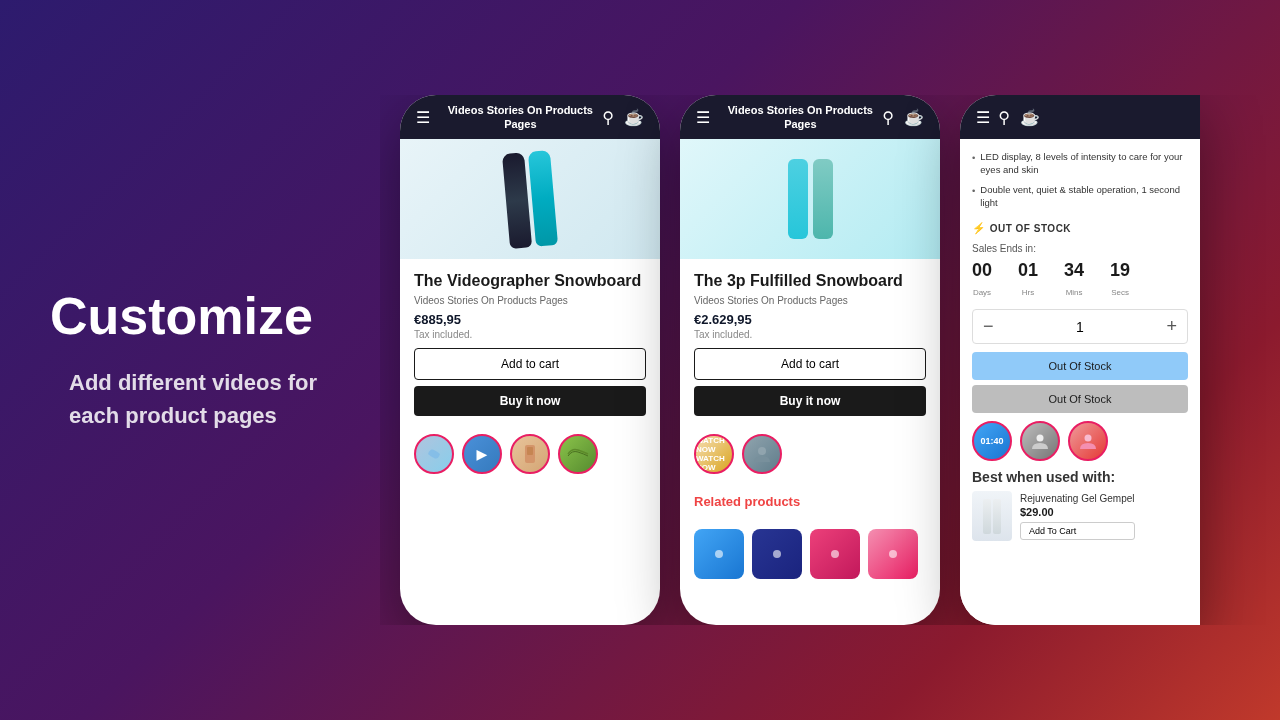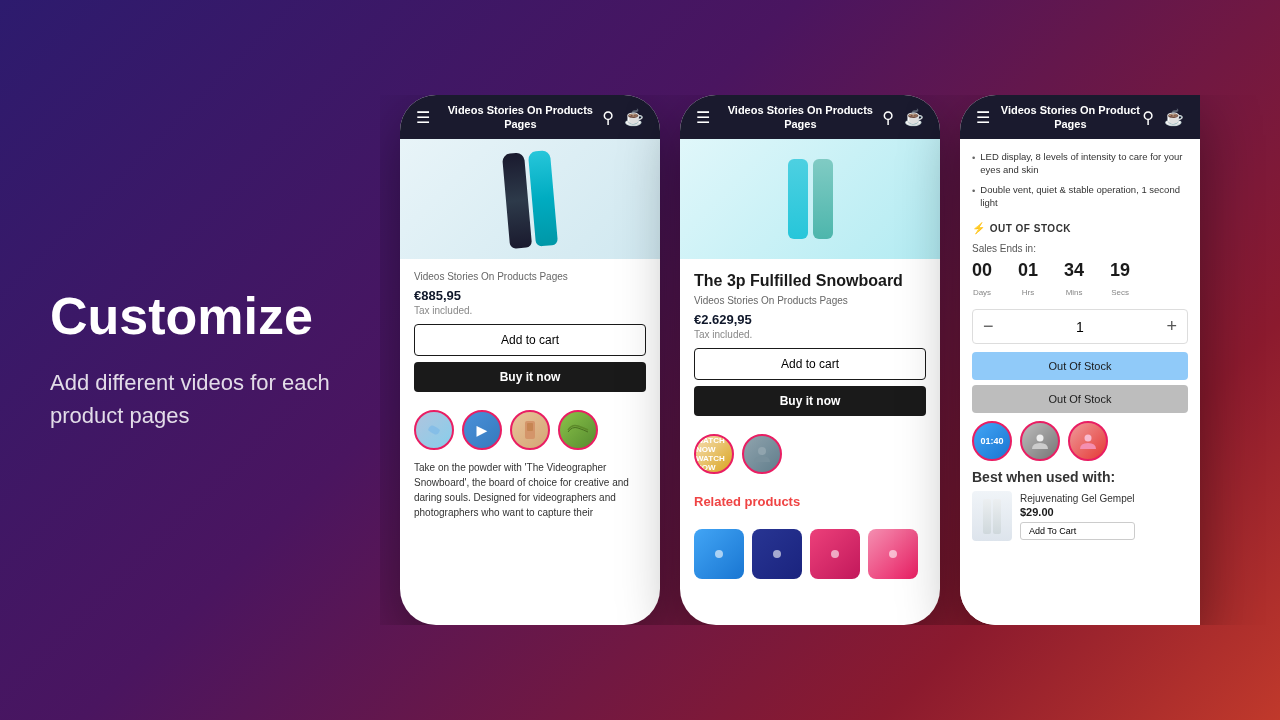--- a/index.html
+++ b/index.html
@@ -24,23 +24,24 @@
     .main-heading {
       font-size: 52px;
       font-weight: 800;
       color: white;
       line-height: 1.1;
       margin-bottom: 20px;
     }
 
     .sub-heading {
       font-size: 22px;
-      font-weight: 400;
+      font-weight: 700;
       color: rgba(255,255,255,0.85);
       line-height: 1.5;
+      margin-left: 19px;
     }
 
     .phones-container {
       display: flex;
       align-items: center;
       gap: 20px;
       flex: 1;
       padding-left: 20px;
       overflow: hidden;
     }
@@ -508,20 +509,21 @@
       </div>
 
       <div class="product-image-1">
         <div class="snowboard-img">
           <div class="snowboard-dark"></div>
           <div class="snowboard-teal"></div>
         </div>
       </div>
 
       <div class="product-info">
+        <div class="product-title">The Videographer Snowboard</div>
         <div class="product-store">Videos Stories On Products Pages</div>
         <div class="product-price">€885,95</div>
         <div class="tax-info">Tax included.</div>
         <div class="btn-add-cart">Add to cart</div>
         <div class="btn-buy-now">Buy it now</div>
       </div>
 
       <div class="story-circles">
         <div class="story-circle story-circle-bg-1">
           <svg width="16" height="16" viewBox="0 0 16 16" fill="none">
@@ -538,21 +540,20 @@
             </svg>
         </div>
         <div class="story-circle story-circle-bg-4">
           <svg width="22" height="16" viewBox="0 0 22 16" fill="none">
               <path d="M1 8 Q5 2 11 4 Q17 6 21 8" stroke="#5d8a2a" stroke-width="1.5" fill="none"></path>
               <path d="M1 10 Q5 4 11 6 Q17 8 21 10" stroke="#4a7020" stroke-width="1" fill="none"></path>
             </svg>
         </div>
       </div>
 
-      <div class="product-description">Take on the powder with 'The Videographer Snowboard', the board of choice for creative and daring souls. Designed for videographers and photographers who want to capture their</div>
     </div>
   </div>
 
   <div class="phone-wrapper">
     <div class="phone">
 
       <div class="phone-notch-bar">
         <span class="hamburger">☰</span>
         <div class="store-title">Videos Stories On Products Pages</div>
         <div class="icons">
@@ -605,21 +606,20 @@
         </div>
       </div>
     </div>
   </div>
 
   <div class="phone-wrapper">
     <div class="phone phone-3">
 
       <div class="phone-notch-bar">
         <span class="hamburger">☰</span>
-        <div class="store-title">Videos Stories On Product Pages</div>
         <div class="icons">
           <span>⚲</span>
           <span>☕</span>
         </div>
       </div>
 
       <div class="phone-body">
         <div style="padding: 8px 12px;">
 
           <ul class="bullet-points">

